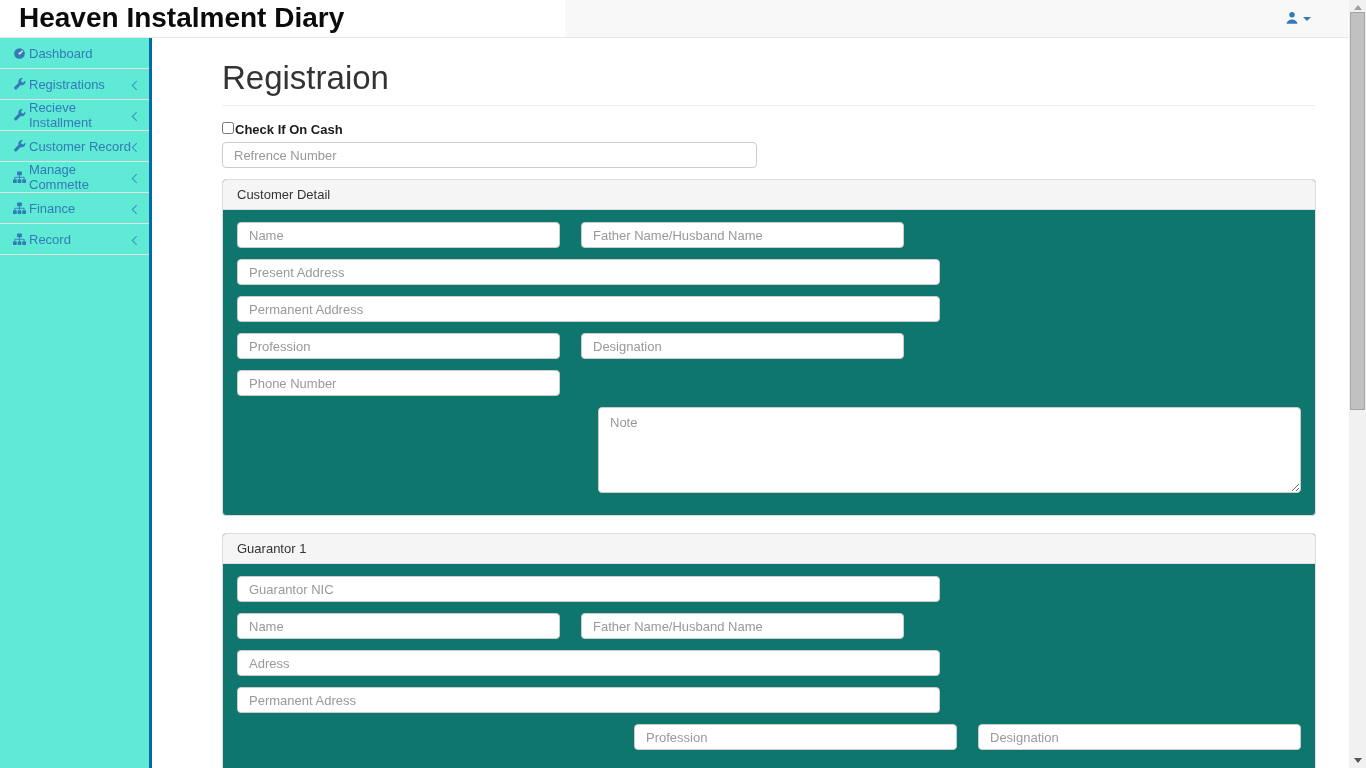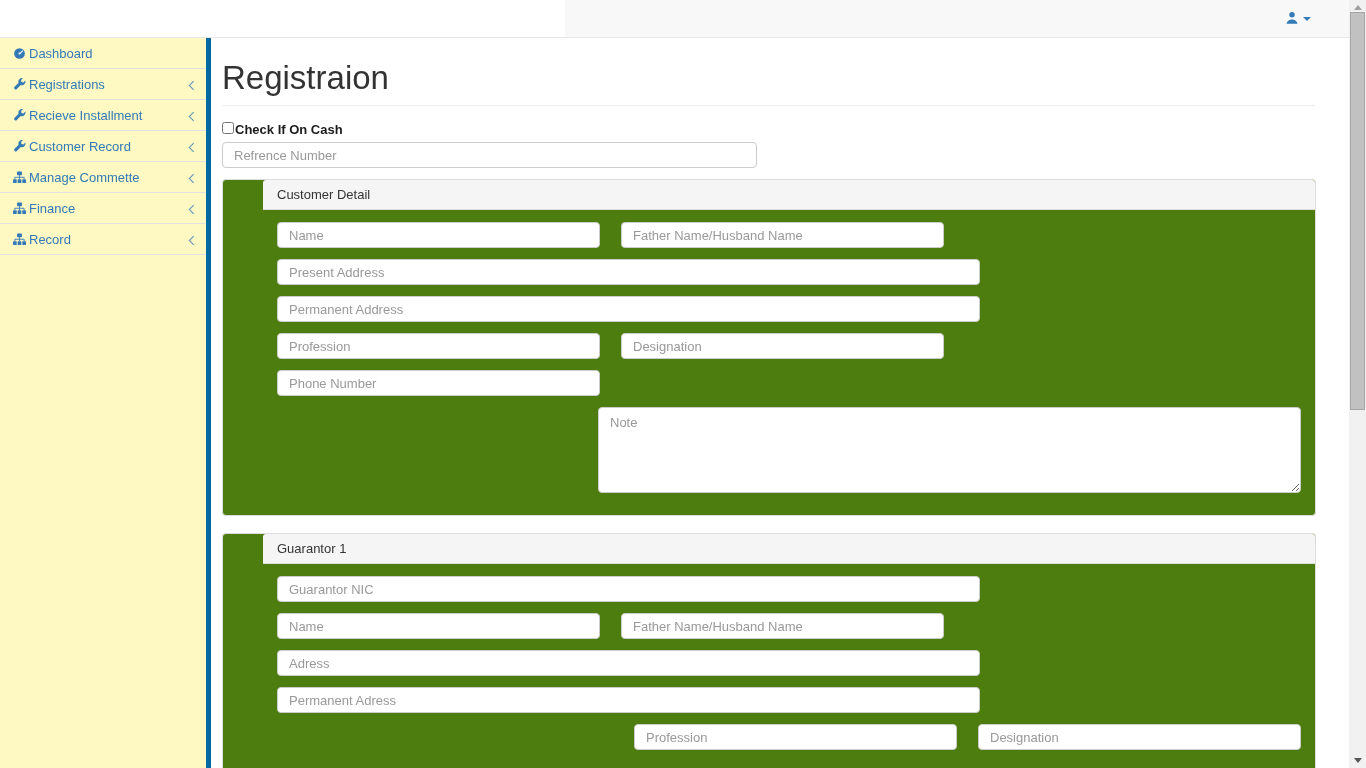--- a/index.html
+++ b/index.html
@@ -22,22 +22,22 @@
   .user-menu { position:absolute; right:38px; top:11px; display:flex; align-items:center; cursor:pointer; }
   .user-menu svg { display:block; }
   .caret-down {
     width:0; height:0; margin-left:4px; margin-top:2px;
     border-left:4px solid transparent; border-right:4px solid transparent;
     border-top:4px solid #337ab7;
   }
 
   
   .sidebar {
-    position:absolute; left:0; top:38px; width:211px; height:730px;
-    background:#fef9c3; border-right:5px solid #0369a1; z-index:5;
+    position:absolute; left:0; top:38px; width:152px; height:730px;
+    background:#5eead4; border-right:3px solid #0369a1; z-index:5;
   }
   .side-item {
     position:relative; height:31px; border-bottom:1px solid #e2e2e2;
     display:flex; align-items:center; padding:0 12px 0 13px;
     color:#337ab7; cursor:pointer; font-size:13px;
   }
   .side-item .mi { display:flex; align-items:center; margin-right:3px; }
   .side-item .mi svg { display:block; }
   .side-item .chev { position:absolute; right:11px; top:10px; opacity:.75; }
 
@@ -52,21 +52,21 @@
   .cash-row label { font-weight:700; font-size:13px; color:#1b1b1b; margin-left:1px; }
 
   .ctl {
     display:block; height:26px; border:1px solid #ccc; border-radius:4px;
     padding:0 11px; font-size:13px; color:#555; background:#fff; outline:none;
     font-family:"Liberation Sans", sans-serif;
   }
   .ctl::placeholder { color:#999; opacity:1; }
   .ref-input { margin-top:5px; width:535px; }
 
-  .panel { width:1094px; border:1px solid #ddd; border-radius:4px; background:#4d7c0f;padding-left:40px; }
+  .panel { width:1094px; border:1px solid #ddd; border-radius:4px; background:#0f766e; }
   .panel-1 { margin-top:11px; }
   .panel-2 { margin-top:17px; }
   .panel-header {
     height:30px; line-height:30px; padding:0 14px; background:#f5f5f5;
     border-bottom:1px solid #ddd; border-radius:3px 3px 0 0; font-size:13px; color:#333;
   }
   .panel-body { padding:12px 14px 22px; }
   .frow { display:flex; gap:21px; margin-bottom:11px; }
   .frow:last-child { margin-bottom:0;justify-content:flex-end; }
   .w-full { width:703px; }
@@ -80,20 +80,21 @@
   .sb-down { bottom:0; }
   .tri-up { width:0; height:0; border-left:4px solid transparent; border-right:4px solid transparent; border-bottom:5px solid #a0a0a0; }
   .tri-down { width:0; height:0; border-left:4px solid transparent; border-right:4px solid transparent; border-top:5px solid #565656; }
   .sb-thumb { position:absolute; left:1px; top:12px; width:15px; height:398px; background:#c1c1c1; border:1px solid #a6a6a6; }
 </style>
 </head>
 <body>
 
 <div class="navbar">
   <div class="brand-bg"></div>
+  <div class="brand">Heaven Instalment Diary</div>
   <div class="user-menu">
     <span>
       <svg width="14" height="14" viewBox="0 0 16 16" fill="#337ab7">
         <circle cx="8" cy="4.3" r="3.1"></circle>
         <path d="M1.8 14.6c.3-3.2 2.9-5 6.2-5s5.9 1.8 6.2 5z"></path>
       </svg>
     </span>
     <span class="caret-down"></span>
   </div>
 </div>

